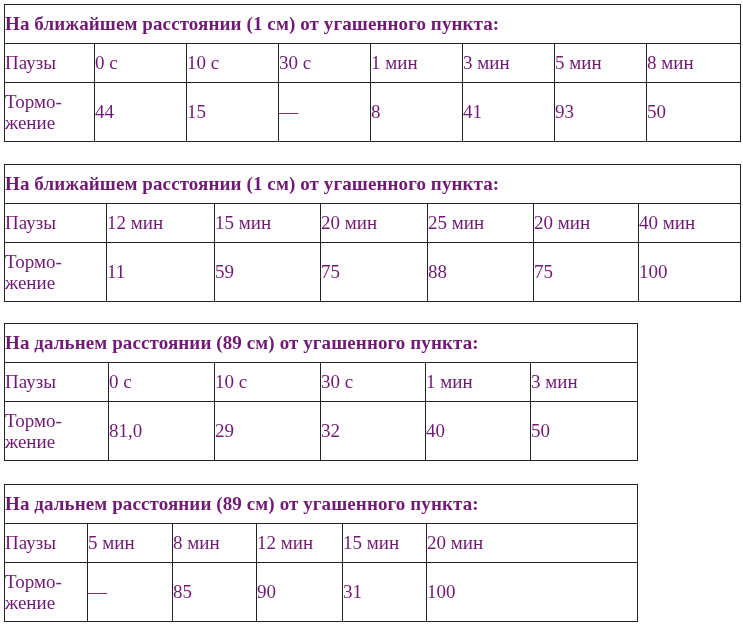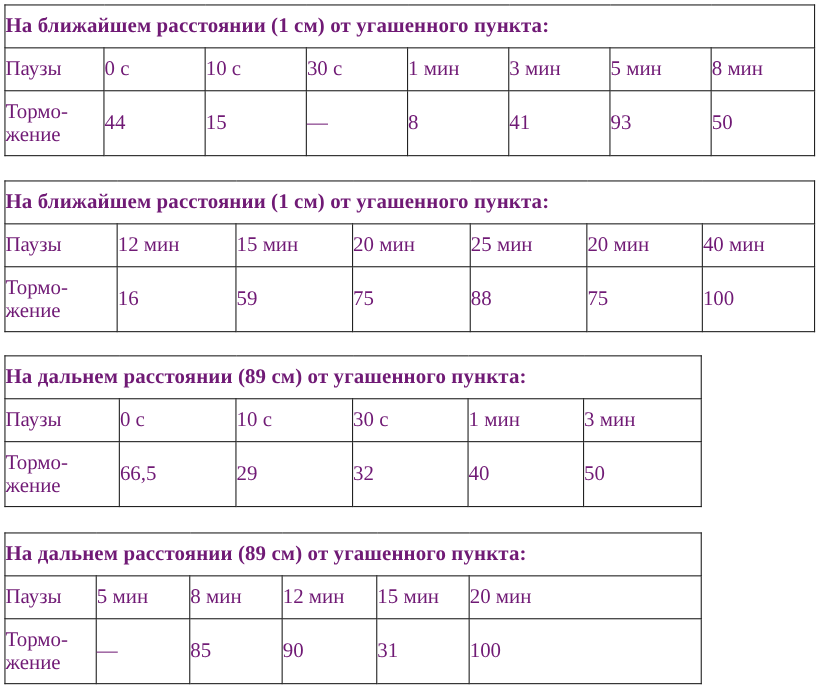--- a/index.html
+++ b/index.html
@@ -131,21 +131,21 @@
         <td>20 мин</td>
         <td>25 мин</td>
         <td>20 мин</td>
         <td>40 мин</td>
       </tr>
       <tr class="value-row">
         <td class="rowlabel">
           <span class="l1">Тормо-</span>
           <span class="l2">жение</span>
         </td>
-        <td>16</td>
+        <td>11</td>
         <td>59</td>
         <td>75</td>
         <td>88</td>
         <td>75</td>
         <td>100</td>
       </tr>
     </tbody>
   </table>
 
   <table class="data-table" id="table-3">
@@ -167,21 +167,21 @@
         <td>10 с</td>
         <td>30 с</td>
         <td>1 мин</td>
         <td>3 мин</td>
       </tr>
       <tr class="value-row">
         <td class="rowlabel">
           <span class="l1">Тормо-</span>
           <span class="l2">жение</span>
         </td>
-        <td>66,5</td>
+        <td>81,0</td>
         <td>29</td>
         <td>32</td>
         <td>40</td>
         <td>50</td>
       </tr>
     </tbody>
   </table>
 
   <table class="data-table" id="table-4">
     <colgroup>

